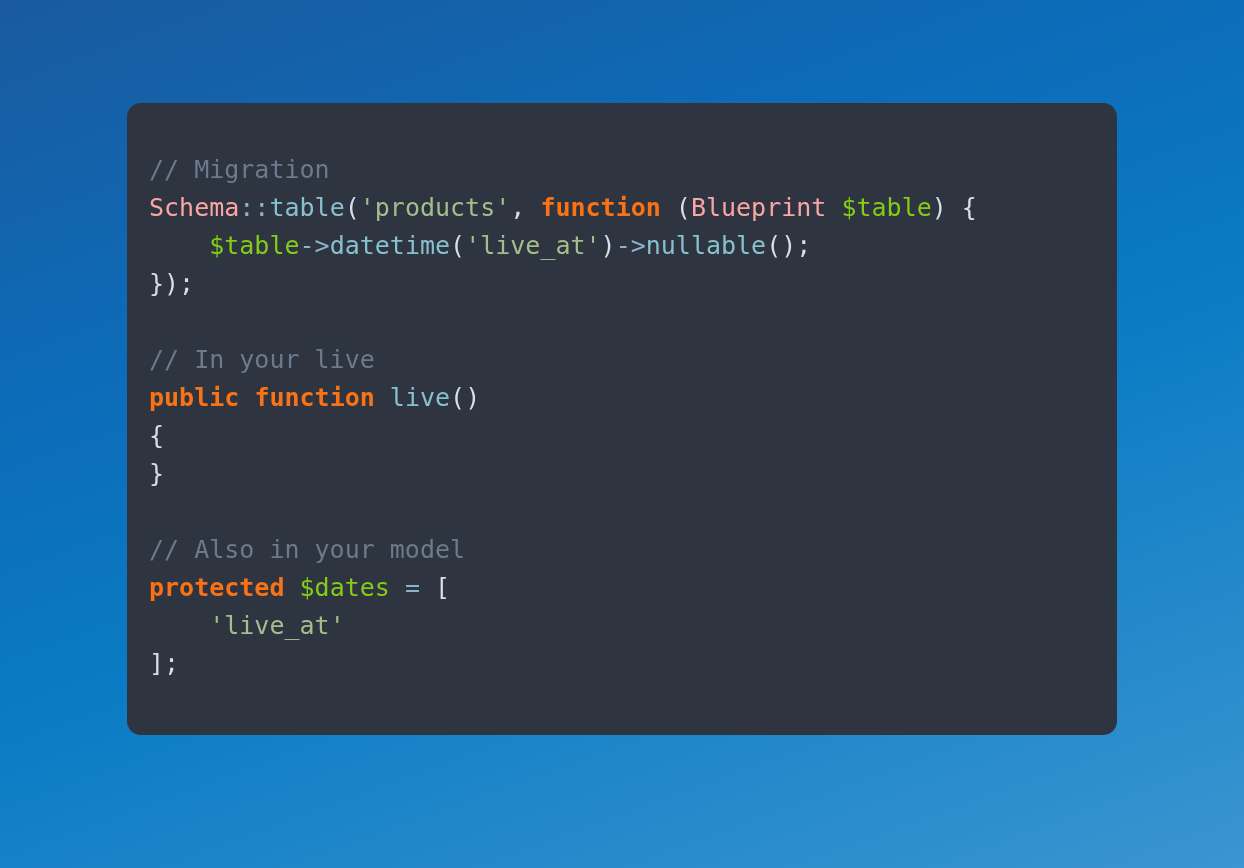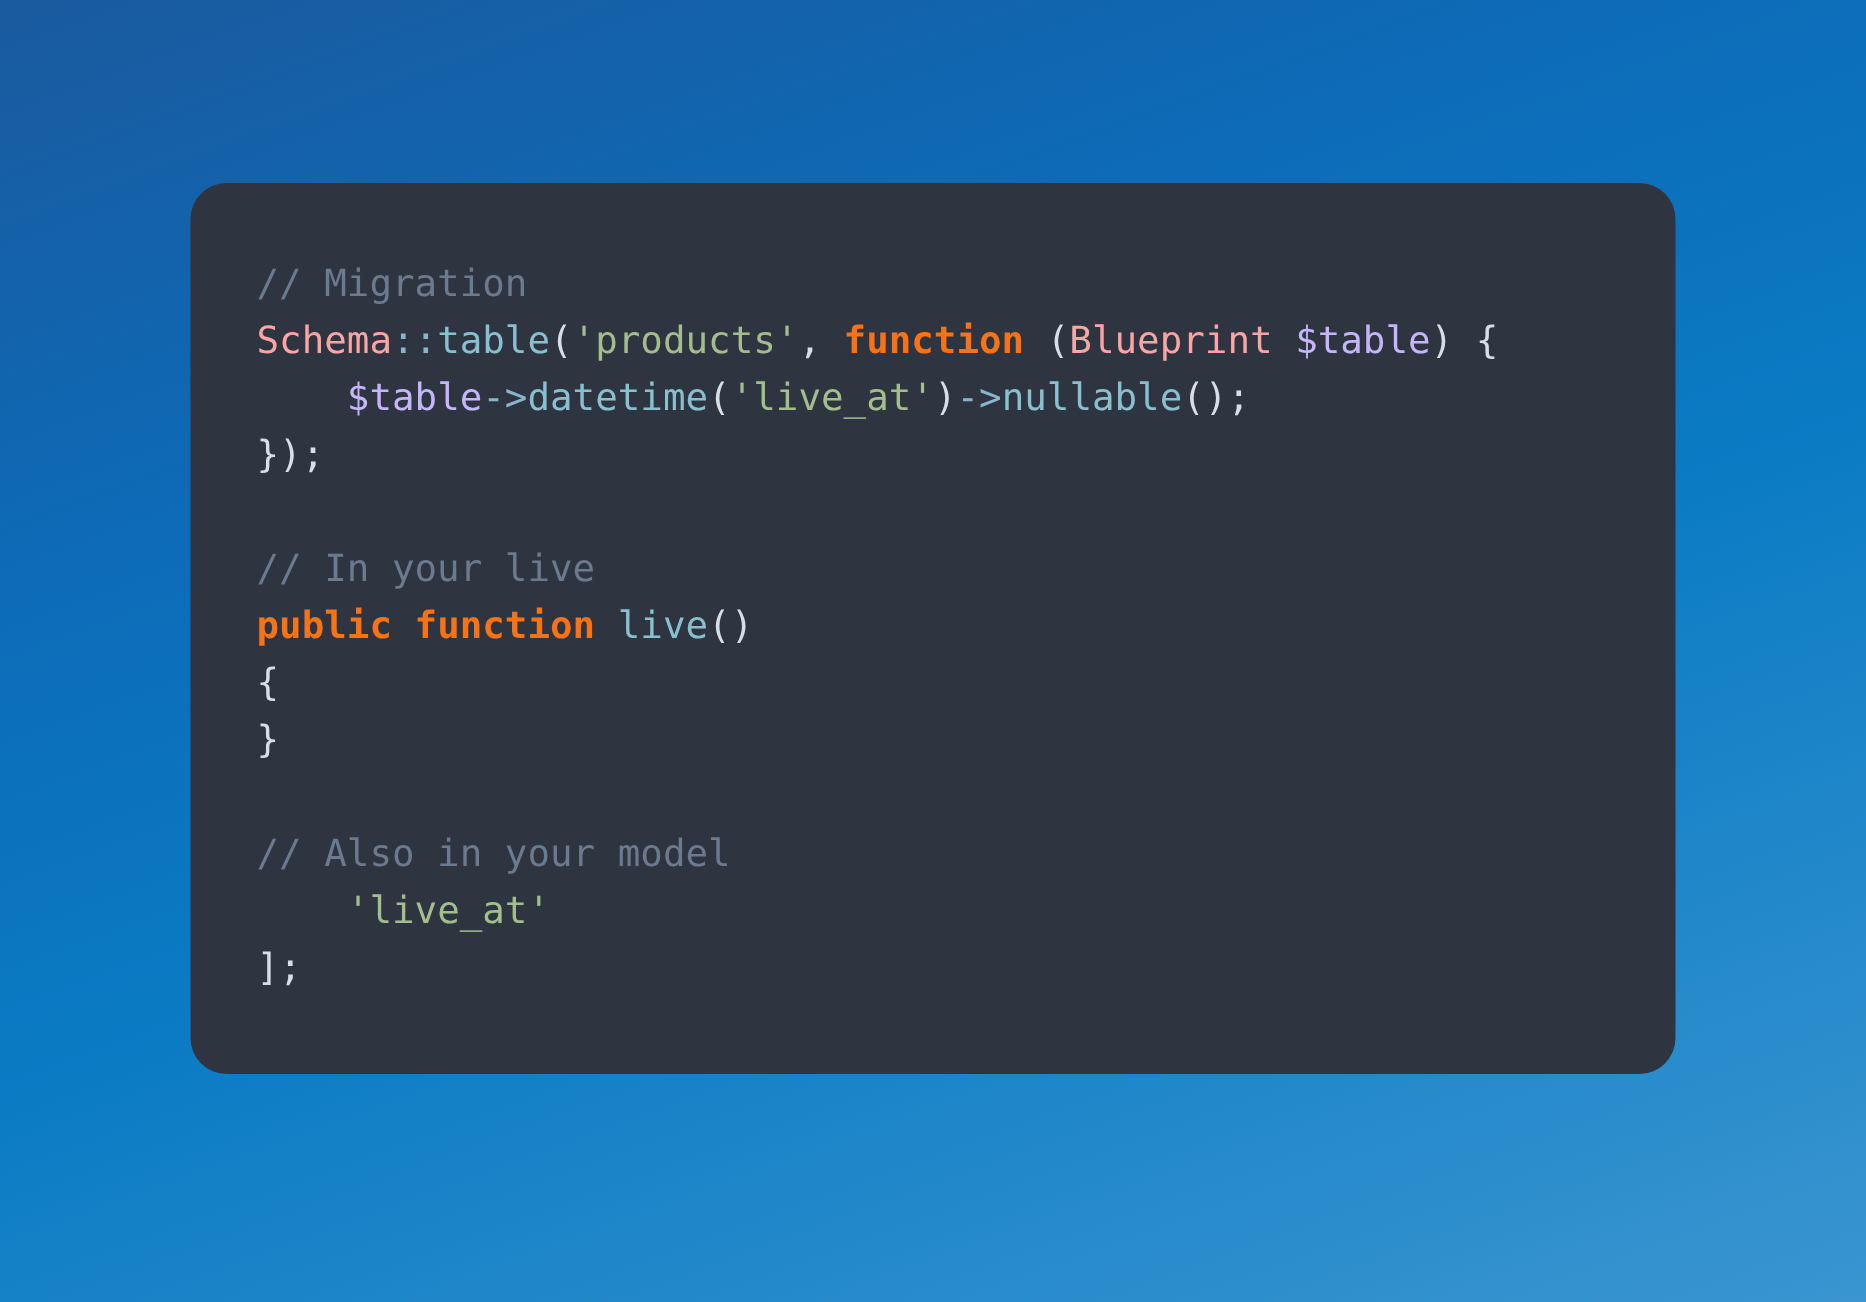--- a/index.html
+++ b/index.html
@@ -14,22 +14,22 @@
       background: linear-gradient(160deg, #1a5a9e 0%, #0d6bb8 30%, #0a7bc4 55%, #3a95d0 100%);
       display: flex;
       align-items: center;
       justify-content: center;
       overflow: hidden;
     }
     
     .code-container {
       width: 990px;
       background-color: #2e3440;
-      border-radius: 24px;
-      padding: 48px 44px 52px 44px;
+      border-radius: 14px;
+      padding: 48px 44px 52px 22px;
       margin-top: -30px;
     }
     
     .code-line {
       font-family: 'SF Mono', 'Monaco', 'Menlo', 'Consolas', monospace;
       font-size: 25px;
       line-height: 1.52;
       white-space: pre;
       color: #d8dee9;
     }
@@ -50,21 +50,21 @@
     
     .method {
       color: #88c0d0;
     }
     
     .string {
       color: #a3be8c;
     }
     
     .variable {
-      color: #c4b5fd;
+      color: #84cc16;
     }
     
     .operator {
       color: #88b4cc;
     }
     
     .punctuation {
       color: #d8dee9;
     }
     
@@ -81,16 +81,17 @@
       <div class="code-line"><span class="class-name">Schema</span><span class="operator">::</span><span class="method">table</span><span class="punctuation">(</span><span class="string">'products'</span><span class="punctuation">, </span><span class="keyword">function</span><span class="punctuation"> (</span><span class="class-name">Blueprint </span><span class="variable">$table</span><span class="punctuation">) {</span></div>
       <div class="code-line"><span class="punctuation">    </span><span class="variable">$table</span><span class="operator">-&gt;</span><span class="method">datetime</span><span class="punctuation">(</span><span class="string">'live_at'</span><span class="punctuation">)</span><span class="operator">-&gt;</span><span class="method">nullable</span><span class="punctuation">();</span></div>
       <div class="code-line"><span class="punctuation">});</span></div>
       <div class="code-line">&nbsp;</div>
       <div class="code-line"><span class="comment">// In your live</span></div>
       <div class="code-line"><span class="keyword">public</span><span class="punctuation"> </span><span class="keyword">function</span><span class="punctuation"> </span><span class="method">live</span><span class="punctuation">()</span></div>
       <div class="code-line"><span class="punctuation">{</span></div>
       <div class="code-line"><span class="punctuation">}</span></div>
       <div class="code-line">&nbsp;</div>
       <div class="code-line"><span class="comment">// Also in your model</span></div>
+      <div class="code-line"><span class="keyword">protected</span><span class="punctuation"> </span><span class="variable">$dates</span><span class="punctuation"> </span><span class="operator">=</span><span class="punctuation"> [</span></div>
       <div class="code-line"><span class="punctuation">    </span><span class="string">'live_at'</span></div>
       <div class="code-line"><span class="punctuation">];</span></div>
     </div>
 </div>
 
 </body></html>

